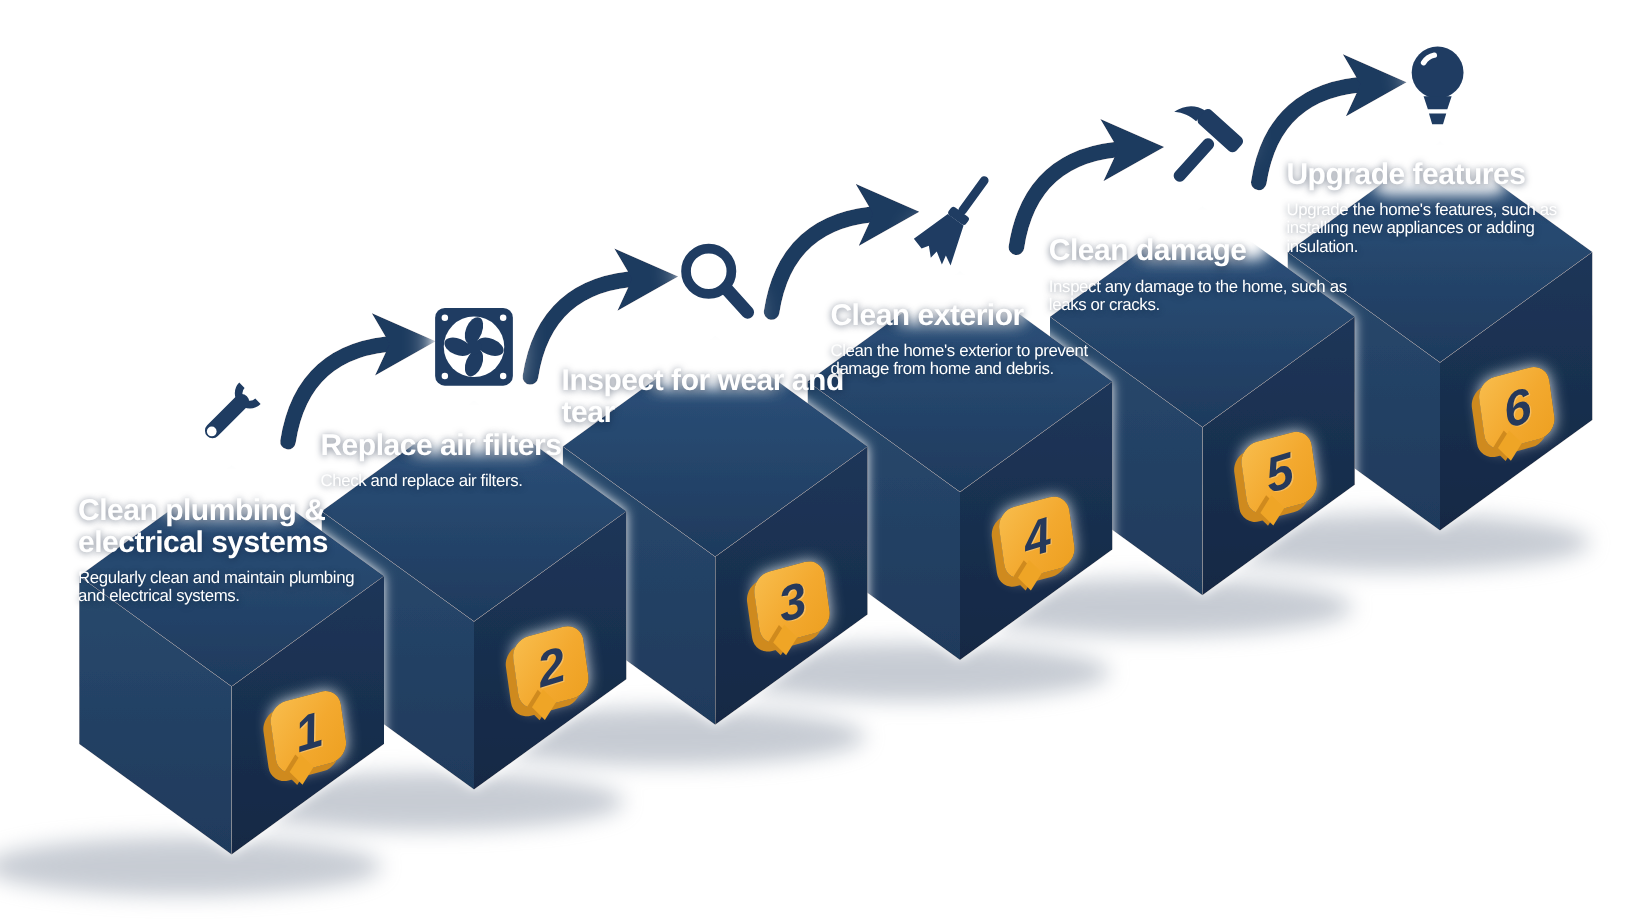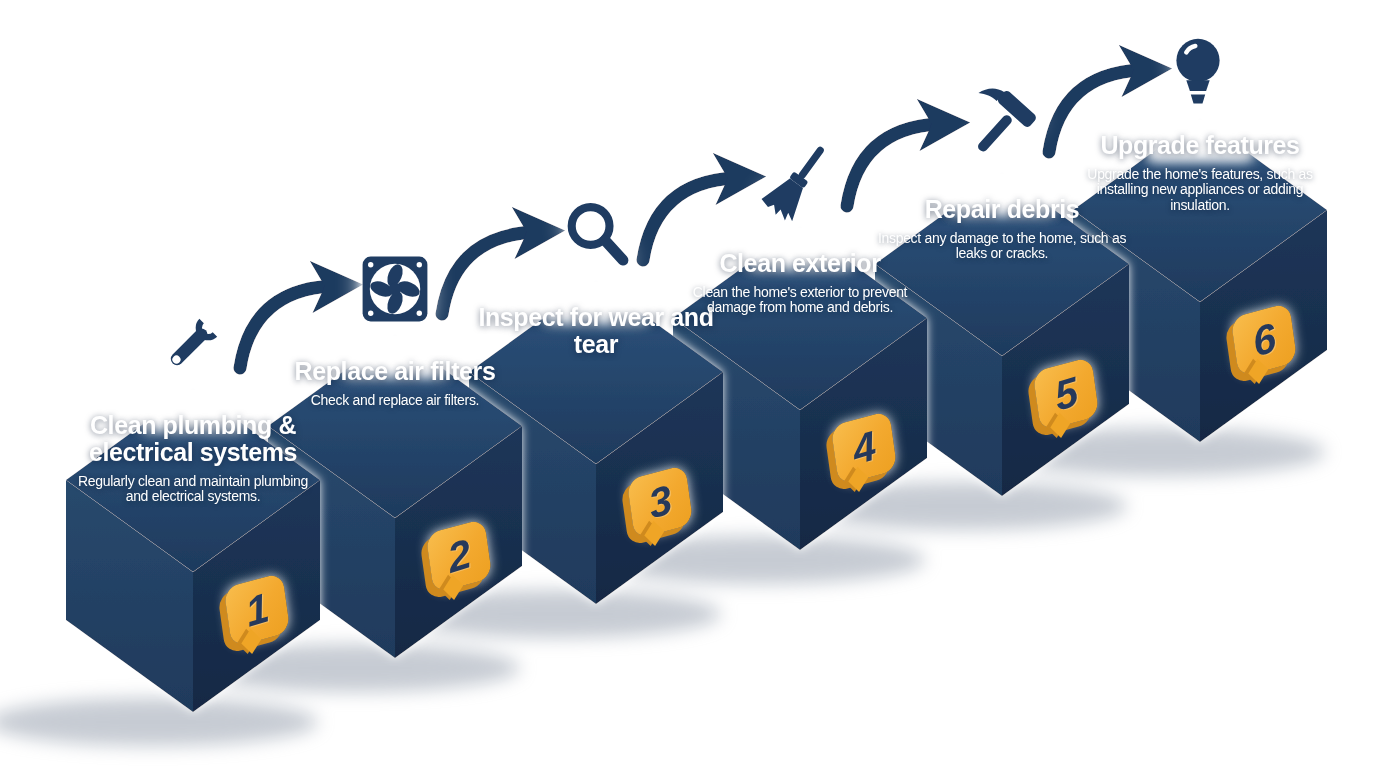--- a/index.html
+++ b/index.html
@@ -1,21 +1,21 @@
 <!DOCTYPE html>
 <html><head>
 <meta charset="utf-8">
 <style>
   html,body{margin:0;padding:0;background:#ffffff;}
   #stage{
     position:relative;width:1376px;height:768px;overflow:hidden;background:#ffffff;
     font-family:"Liberation Sans", sans-serif;
   }
   #cubes-svg{position:absolute;left:0;top:0;width:1376px;height:768px;}
-  .step{position:absolute;width:256px;text-align:center;color:#ffffff;z-index:5;}
+  .step{position:absolute;width:256px;color:#ffffff;z-index:5;}
   .step .title{
     font-size:25px;font-weight:700;line-height:1.07;letter-spacing:-0.4px;
     text-shadow:0 1px 6px rgba(12,28,52,.55);
   }
   .step .desc{
     margin-top:8px;font-size:14px;font-weight:400;line-height:1.1;letter-spacing:-0.3px;
     text-shadow:0 1px 5px rgba(12,28,52,.5);
   }
   .icon{
     position:absolute;width:90px;height:90px;z-index:6;
@@ -201,26 +201,26 @@
     <div class="title">Clean plumbing &amp; electrical systems</div>
     <div class="desc">Regularly clean and maintain plumbing and electrical systems.</div>
   </div>
   <div class="step" style="left:267px;top:358px">
     <div class="title">Replace air filters</div>
     <div class="desc">Check and replace air filters.</div>
   </div>
   <div class="step" style="left:468px;top:304px">
     <div class="title">Inspect for wear and tear</div>
   </div>
-  <div class="step" style="left:672px;top:250px">
+  <div class="step" style="left:692px;top:250px">
     <div class="title">Clean exterior</div>
     <div class="desc">Clean the home's exterior to prevent damage from home and debris.</div>
   </div>
   <div class="step" style="left:874px;top:196px">
-    <div class="title">Repair debris</div>
+    <div class="title">Clean damage</div>
     <div class="desc">Inspect any damage to the home, such as leaks or cracks.</div>
   </div>
   <div class="step" style="left:1072px;top:132px">
     <div class="title">Upgrade features</div>
     <div class="desc">Upgrade the home's features, such as installing new appliances or adding insulation.</div>
   </div>
 
   <div class="badge" style="left:227px;top:580px">
     <span class="tail"></span>
     <span class="num">1</span>

